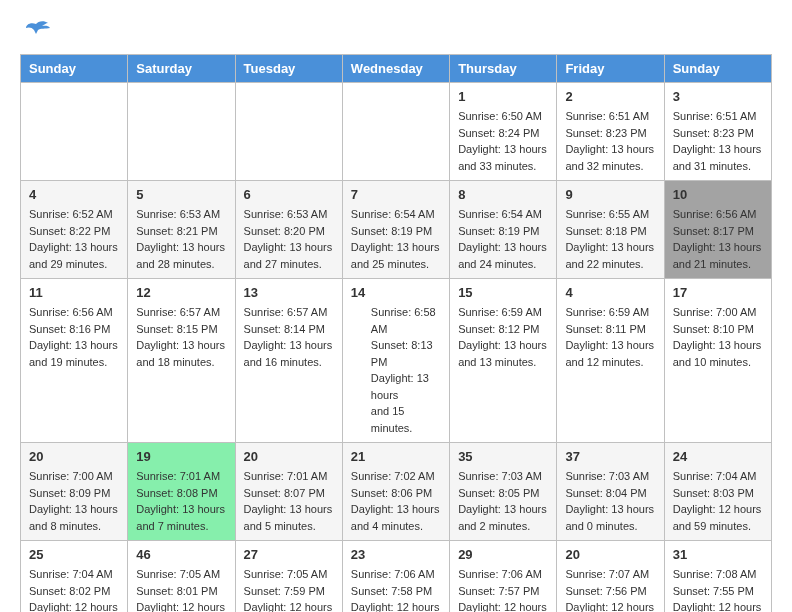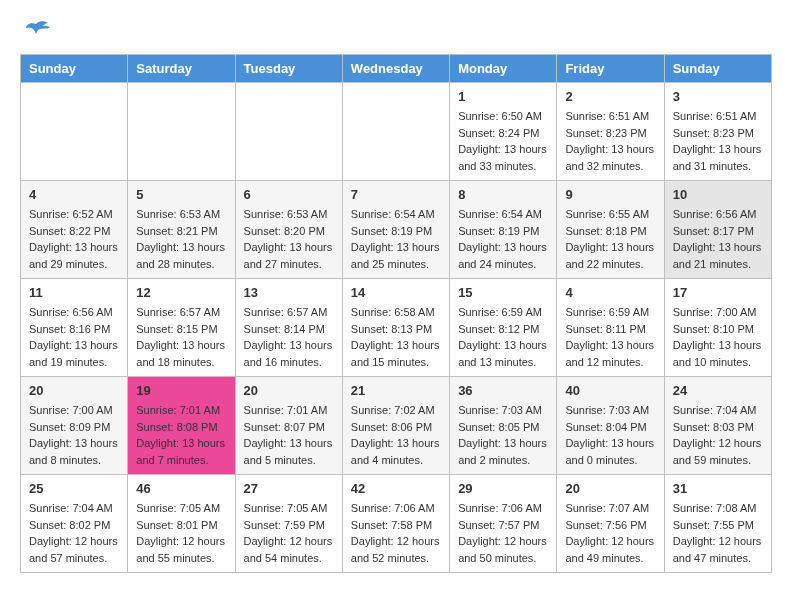--- a/index.html
+++ b/index.html
@@ -104,21 +104,21 @@
   </div>
 </div>
 
 <table class="calendar-table">
   <thead>
     <tr>
     <th>Sunday</th>
         <th>Saturday</th>
         <th>Tuesday</th>
         <th>Wednesday</th>
-        <th>Monday</th>
+        <th>Thursday</th>
         <th>Friday</th>
         <th>Sunday</th>
       </tr>
   </thead>
   <tbody id="calendar-body">
   <tr>
         <td class="empty-cell"></td>
         <td class="empty-cell"></td>
         <td class="empty-cell"></td>
         <td class="empty-cell"></td>
@@ -180,21 +180,21 @@
 Daylight: 13 hours
 and 24 minutes.</div>
         </td>
         <td style="background: rgb(245, 245, 245);">
           <span class="day-number">9</span>
           <div class="day-info" style="white-space: pre-line;">Sunrise: 6:55 AM
 Sunset: 8:18 PM
 Daylight: 13 hours
 and 22 minutes.</div>
         </td>
-        <td style="background: #e5e5e5;">
+        <td style="background: #a3a3a3;">
           <span class="day-number">10</span>
           <div class="day-info" style="white-space: pre-line;">Sunrise: 6:56 AM
 Sunset: 8:17 PM
 Daylight: 13 hours
 and 21 minutes.</div>
         </td>
       </tr>
       <tr>
         <td>
           <span class="day-number">11</span>
@@ -212,21 +212,21 @@
         </td>
         <td>
           <span class="day-number">13</span>
           <div class="day-info" style="white-space: pre-line;">Sunrise: 6:57 AM
 Sunset: 8:14 PM
 Daylight: 13 hours
 and 16 minutes.</div>
         </td>
         <td>
           <span class="day-number">14</span>
-          <div class="day-info" style="white-space: pre-line;">Sunrise: 6:58 AM
+          <div class="day-info" style="white-space: pre-line; margin-left: 20px;">Sunrise: 6:58 AM
 Sunset: 8:13 PM
 Daylight: 13 hours
 and 15 minutes.</div>
         </td>
         <td>
           <span class="day-number">15</span>
           <div class="day-info" style="white-space: pre-line;">Sunrise: 6:59 AM
 Sunset: 8:12 PM
 Daylight: 13 hours
 and 13 minutes.</div>
@@ -247,21 +247,21 @@
         </td>
       </tr>
       <tr>
         <td style="background: rgb(245, 245, 245);">
           <span class="day-number">20</span>
           <div class="day-info" style="white-space: pre-line;">Sunrise: 7:00 AM
 Sunset: 8:09 PM
 Daylight: 13 hours
 and 8 minutes.</div>
         </td>
-        <td style="background: #ec4899;">
+        <td style="background: #86efac;">
           <span class="day-number">19</span>
           <div class="day-info" style="white-space: pre-line;">Sunrise: 7:01 AM
 Sunset: 8:08 PM
 Daylight: 13 hours
 and 7 minutes.</div>
         </td>
         <td style="background: rgb(245, 245, 245);">
           <span class="day-number">20</span>
           <div class="day-info" style="white-space: pre-line;">Sunrise: 7:01 AM
 Sunset: 8:07 PM
@@ -269,28 +269,28 @@
 and 5 minutes.</div>
         </td>
         <td style="background: rgb(245, 245, 245);">
           <span class="day-number">21</span>
           <div class="day-info" style="white-space: pre-line;">Sunrise: 7:02 AM
 Sunset: 8:06 PM
 Daylight: 13 hours
 and 4 minutes.</div>
         </td>
         <td style="background: rgb(245, 245, 245);">
-          <span class="day-number">36</span>
+          <span class="day-number">35</span>
           <div class="day-info" style="white-space: pre-line;">Sunrise: 7:03 AM
 Sunset: 8:05 PM
 Daylight: 13 hours
 and 2 minutes.</div>
         </td>
         <td style="background: rgb(245, 245, 245);">
-          <span class="day-number">40</span>
+          <span class="day-number">37</span>
           <div class="day-info" style="white-space: pre-line;">Sunrise: 7:03 AM
 Sunset: 8:04 PM
 Daylight: 13 hours
 and 0 minutes.</div>
         </td>
         <td style="background: rgb(245, 245, 245);">
           <span class="day-number">24</span>
           <div class="day-info" style="white-space: pre-line;">Sunrise: 7:04 AM
 Sunset: 8:03 PM
 Daylight: 12 hours
@@ -313,21 +313,21 @@
 and 55 minutes.</div>
         </td>
         <td>
           <span class="day-number">27</span>
           <div class="day-info" style="white-space: pre-line;">Sunrise: 7:05 AM
 Sunset: 7:59 PM
 Daylight: 12 hours
 and 54 minutes.</div>
         </td>
         <td>
-          <span class="day-number">42</span>
+          <span class="day-number">23</span>
           <div class="day-info" style="white-space: pre-line;">Sunrise: 7:06 AM
 Sunset: 7:58 PM
 Daylight: 12 hours
 and 52 minutes.</div>
         </td>
         <td>
           <span class="day-number">29</span>
           <div class="day-info" style="white-space: pre-line;">Sunrise: 7:06 AM
 Sunset: 7:57 PM
 Daylight: 12 hours

